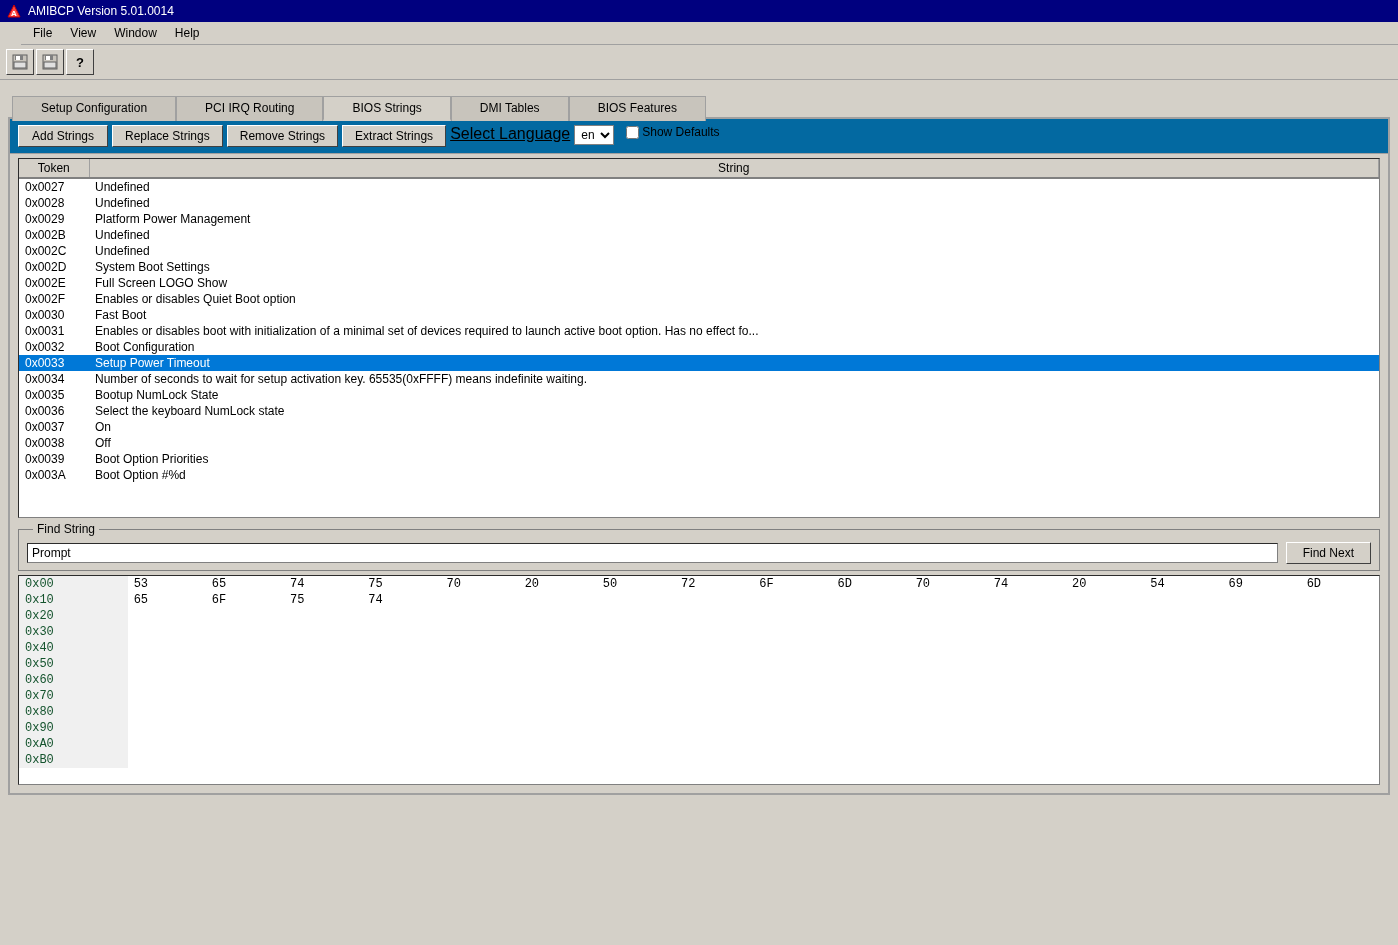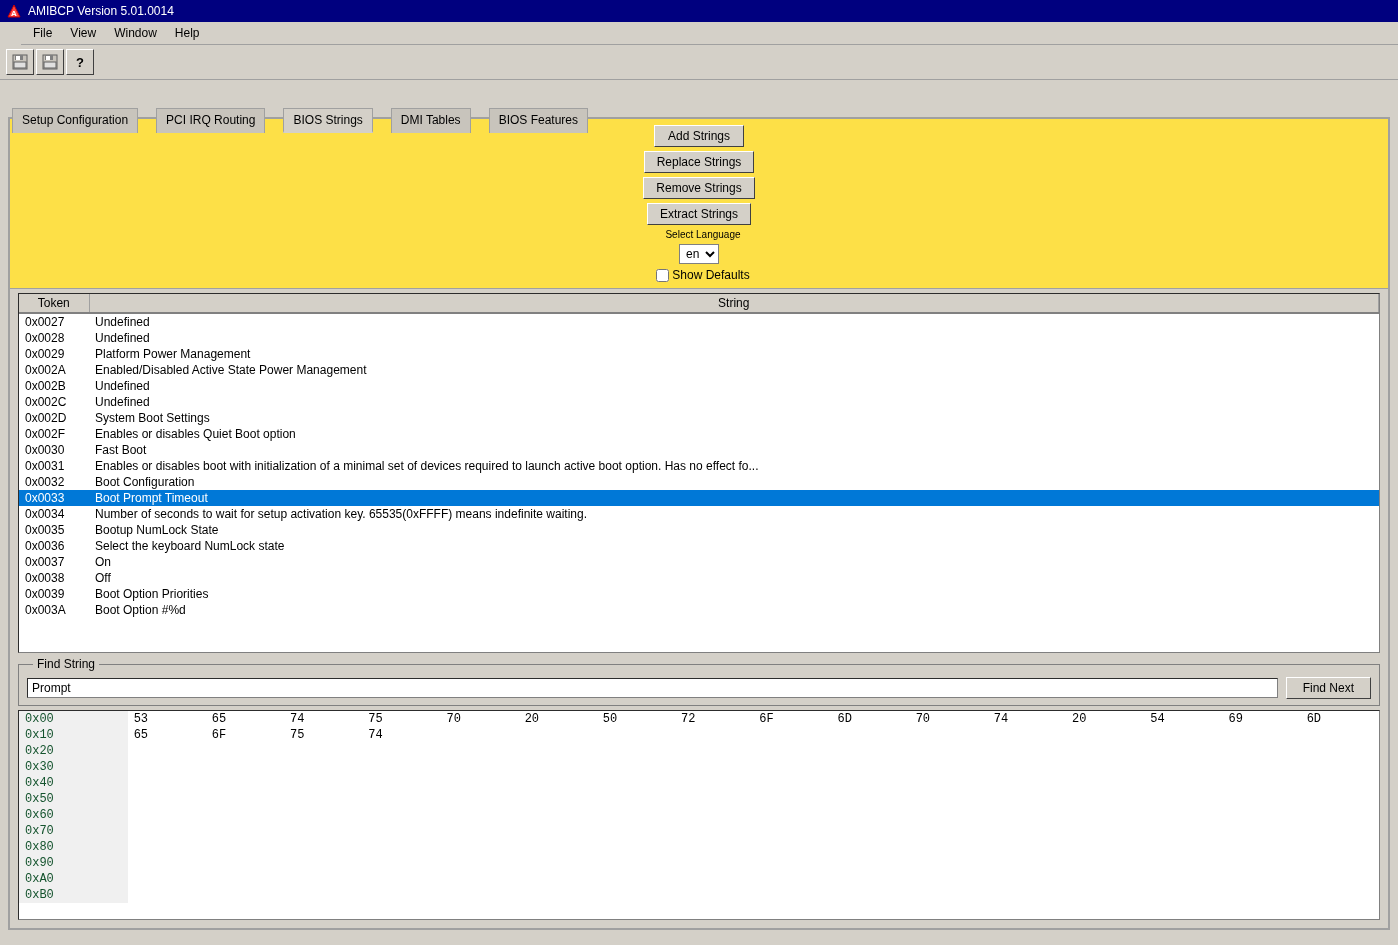--- a/index.html
+++ b/index.html
@@ -68,59 +68,58 @@
     }
     
     #tabs-row {
       display: flex;
       background: #d4d0c8;
       padding-top: 4px;
       padding-left: 4px;
       border-bottom: 2px solid #a0a0a0;
     }
     .tab {
-      padding: 4px 9px;
+      padding: 4px 28px;
       border: 1px solid #a0a0a0;
       border-bottom: none;
       background: #c8c4bc;
       cursor: pointer;
-      margin-right: 18px;
+      margin-right: 0;
       font-size: 12px;
       position: relative;
-      top: 16px;
+      top: 4px;
     }
     .tab.active {
       background: #d4d0c8;
       border-bottom: 2px solid #d4d0c8;
       font-weight: normal;
       z-index: 1;
     }
     
     #action-buttons {
       padding: 6px 8px;
       display: flex;
-      align-items: center;
+      align-items: flex-start;
       gap: 4px;
       border-bottom: 1px solid #a0a0a0;
-      background: #fde047;
-      flex-direction: column;
+      background: #0369a1;
     }
     .action-btn {
       padding: 3px 12px;
       background: #d4d0c8;
       border: 1px solid;
       border-top-color: #fff;
       border-left-color: #fff;
       border-bottom-color: #404040;
       border-right-color: #404040;
       cursor: pointer;
       font-size: 12px;
       min-width: 90px;
     }
-    .select-lang-label { margin-left: 8px; font-size: 10px; }
+    .select-lang-label { font-size: 16px; text-decoration: underline; }
     .lang-select {
       padding: 1px 2px;
       font-size: 12px;
       border: 1px solid #808080;
       background: white;
     }
     .show-defaults-label { margin-left: 8px; font-size: 12px; display: flex; align-items: center; gap: 3px; }
     
     #string-table-container {
       height: 360px;
@@ -309,54 +308,54 @@
             </tr>
             <tr>
               <td>0x0028</td>
               <td>Undefined</td>
             </tr>
             <tr>
               <td>0x0029</td>
               <td>Platform Power Management</td>
             </tr>
             <tr>
-              <td>0x002A</td>
-              <td>Enabled/Disabled Active State Power Management</td>
-            </tr>
-            <tr>
               <td>0x002B</td>
               <td>Undefined</td>
             </tr>
             <tr>
               <td>0x002C</td>
               <td>Undefined</td>
             </tr>
             <tr>
               <td>0x002D</td>
               <td>System Boot Settings</td>
             </tr>
             <tr>
+              <td>0x002E</td>
+              <td>Full Screen LOGO Show</td>
+            </tr>
+            <tr>
               <td>0x002F</td>
               <td>Enables or disables Quiet Boot option</td>
             </tr>
             <tr>
               <td>0x0030</td>
               <td>Fast Boot</td>
             </tr>
             <tr>
               <td>0x0031</td>
               <td>Enables or disables boot with initialization of a minimal set of devices required to launch active boot option. Has no effect fo...</td>
             </tr>
             <tr>
               <td>0x0032</td>
               <td>Boot Configuration</td>
             </tr>
             <tr class="selected">
               <td>0x0033</td>
-              <td>Boot Prompt Timeout</td>
+              <td>Setup Power Timeout</td>
             </tr>
             <tr>
               <td>0x0034</td>
               <td>Number of seconds to wait for setup activation key. 65535(0xFFFF) means indefinite waiting.</td>
             </tr>
             <tr>
               <td>0x0035</td>
               <td>Bootup NumLock State</td>
             </tr>
             <tr>

